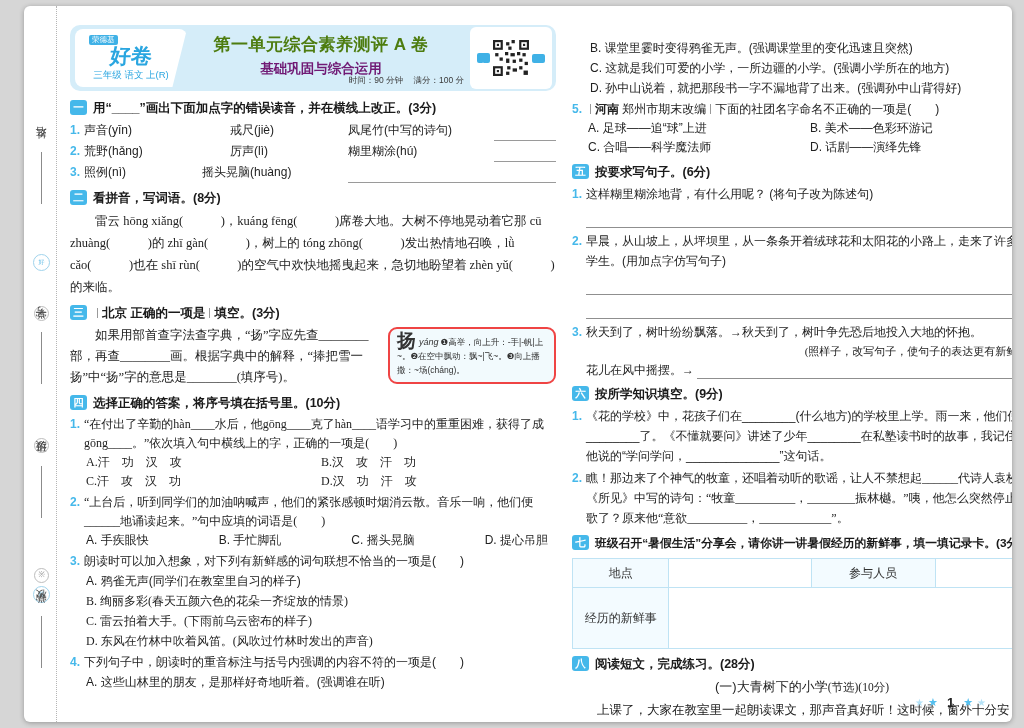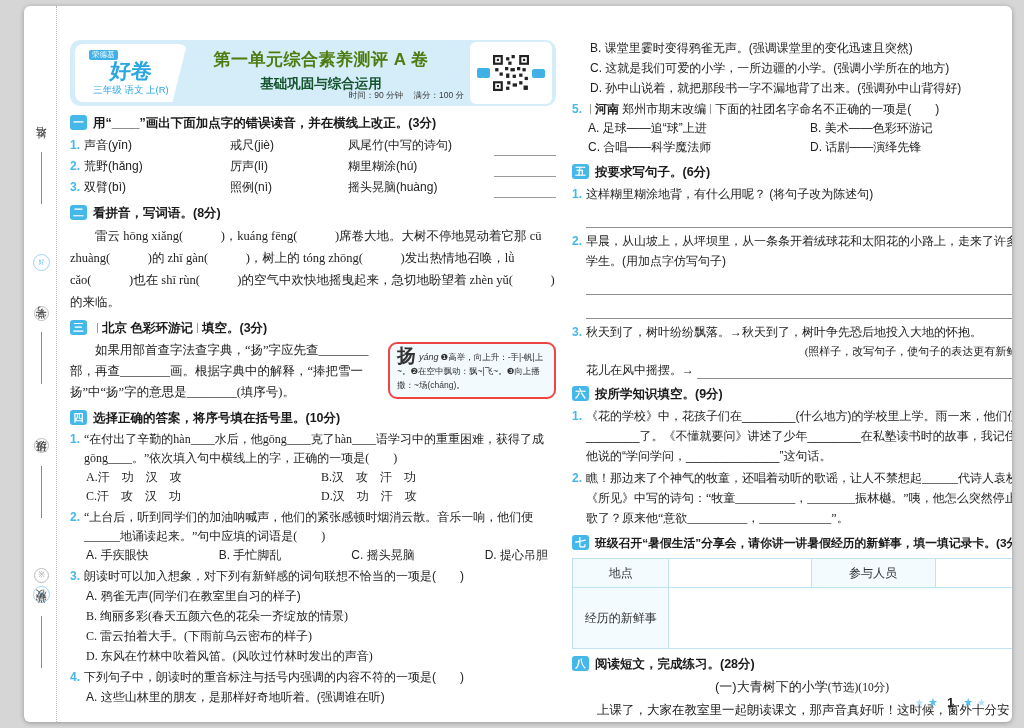--- a/index.html
+++ b/index.html
@@ -27,35 +27,35 @@
     font-size:11px;color:#444;letter-spacing:2px;white-space:nowrap;
   }
   .side-line{width:1px;height:52px;background:#8b8b8b;margin-top:4px;}
   .stamp{
     position:absolute;left:7px;width:15px;height:15px;border-radius:50%;
     border:1px solid #9fd3ec;color:#6cc0e8;font-size:6px;line-height:15px;text-align:center;overflow:hidden;
   }
   .flower{position:absolute;left:8px;width:13px;height:13px;border-radius:50%;
     border:1px solid #bdbdbd;color:#9a9a9a;font-size:8px;line-height:12px;text-align:center;}
   
-  .col-left{position:absolute;left:46px;top:34px;width:486px;}
+  .col-left{position:absolute;left:46px;top:19px;width:486px;}
   .col-right{position:absolute;left:548px;top:26px;width:460px;}
   
   .band{position:relative;height:66px;background:#d5edf9;border-radius:10px;margin-bottom:9px;}
   .logo-card{
     position:absolute;left:5px;top:4px;width:112px;height:58px;background:#fff;
     border-radius:8px;clip-path:polygon(0 0,100% 0,87% 100%,0 100%);
     display:flex;flex-direction:column;align-items:center;justify-content:center;
   }
   .brand-badge{font-size:7.5px;color:#fff;background:#3fb1e6;border-radius:2px;padding:0 3px;line-height:10px;align-self:flex-start;margin-left:14px;}
   .brand-logo{font-size:21px;font-weight:bold;color:#2aa6e0;line-height:22px;transform:skewX(-4deg);}
   .grade{font-size:9.5px;color:#2aa6e0;margin-top:2px;}
   .title-wrap{position:absolute;left:120px;right:104px;top:8px;text-align:center;}
   .paper-title{font-size:17px;font-weight:bold;color:#4d7c0f;letter-spacing:.5px;}
-  .paper-subtitle{font-size:13.5px;font-weight:bold;color:#14532d;margin-top:4px;}
+  .paper-subtitle{font-size:13.5px;font-weight:bold;color:#701a75;margin-top:4px;}
   .meta{position:absolute;right:92px;bottom:4px;font-size:8.5px;color:#3a3a3a;white-space:nowrap;}
   .meta span{margin-left:8px;}
   .qr-card{
     position:absolute;right:4px;top:2px;width:82px;height:62px;background:#fff;border-radius:6px;
     display:flex;align-items:center;justify-content:center;gap:3px;
   }
   .qr-strip{
     writing-mode:vertical-rl;font-size:8px;color:#fff;background:#3fb1e6;
     border-radius:2px;padding:3px 1px;letter-spacing:1px;
   }
@@ -213,33 +213,32 @@
     </div>
     <div class="q1row">
       <span class="inum">2.</span>
       <span class="ca">荒野(hǎng)</span>
       <span class="cb">厉声(lì)</span>
       <span class="cc">糊里糊涂(hú)</span>
       <span class="cline"></span>
     </div>
     <div class="q1row">
       <span class="inum">3.</span>
-      <span class="ca">双臂(bì)</span>
       <span class="cb">照例(nì)</span>
       <span class="cc">摇头晃脑(huàng)</span>
       <span class="cline"></span>
     </div>
 
     <div class="qhead">
       <span class="qnum">二</span><span>看拼音，写词语。(8分)</span>
     </div>
     <div class="pin-para serif">雷云 hōng xiǎng(　　　)，kuáng fēng(　　　)席卷大地。大树不停地晃动着它那 cū zhuàng(　　　)的 zhī gàn(　　　)，树上的 tóng zhōng(　　　)发出热情地召唤，lǜ cǎo(　　　)也在 shī rùn(　　　)的空气中欢快地摇曳起来，急切地盼望着 zhèn yǔ(　　　)的来临。</div>
 
     <div class="qhead">
-      <span class="qnum">三</span><span class="tagbar"></span><span class="tag-region">北京</span>&nbsp;<span>色彩环游记</span><span class="tagbar"></span><span>填空。(3分)</span>
+      <span class="qnum">三</span><span class="tagbar"></span><span class="tag-region">北京</span>&nbsp;<span>正确的一项是</span><span class="tagbar"></span><span>填空。(3分)</span>
     </div>
     <div class="q3wrap">
       <div class="dictbox">
         <span class="dict-char">扬</span><span class="dict-pinyin">yáng</span><span>❶高举，向上升：-手|-帆|上~。❷在空中飘动：飘~|飞~。❸向上播撒：~场(cháng)。</span>
       </div>
       <div class="q3text serif" style="text-indent:2em;">如果用部首查字法查字典，“扬”字应先查________部，再查________画。根据字典中的解释，“捧把雪一扬”中“扬”字的意思是________(填序号)。</div>
     </div>
 
     <div class="qhead">
       <span class="qnum">四</span><span>选择正确的答案，将序号填在括号里。(10分)</span>

